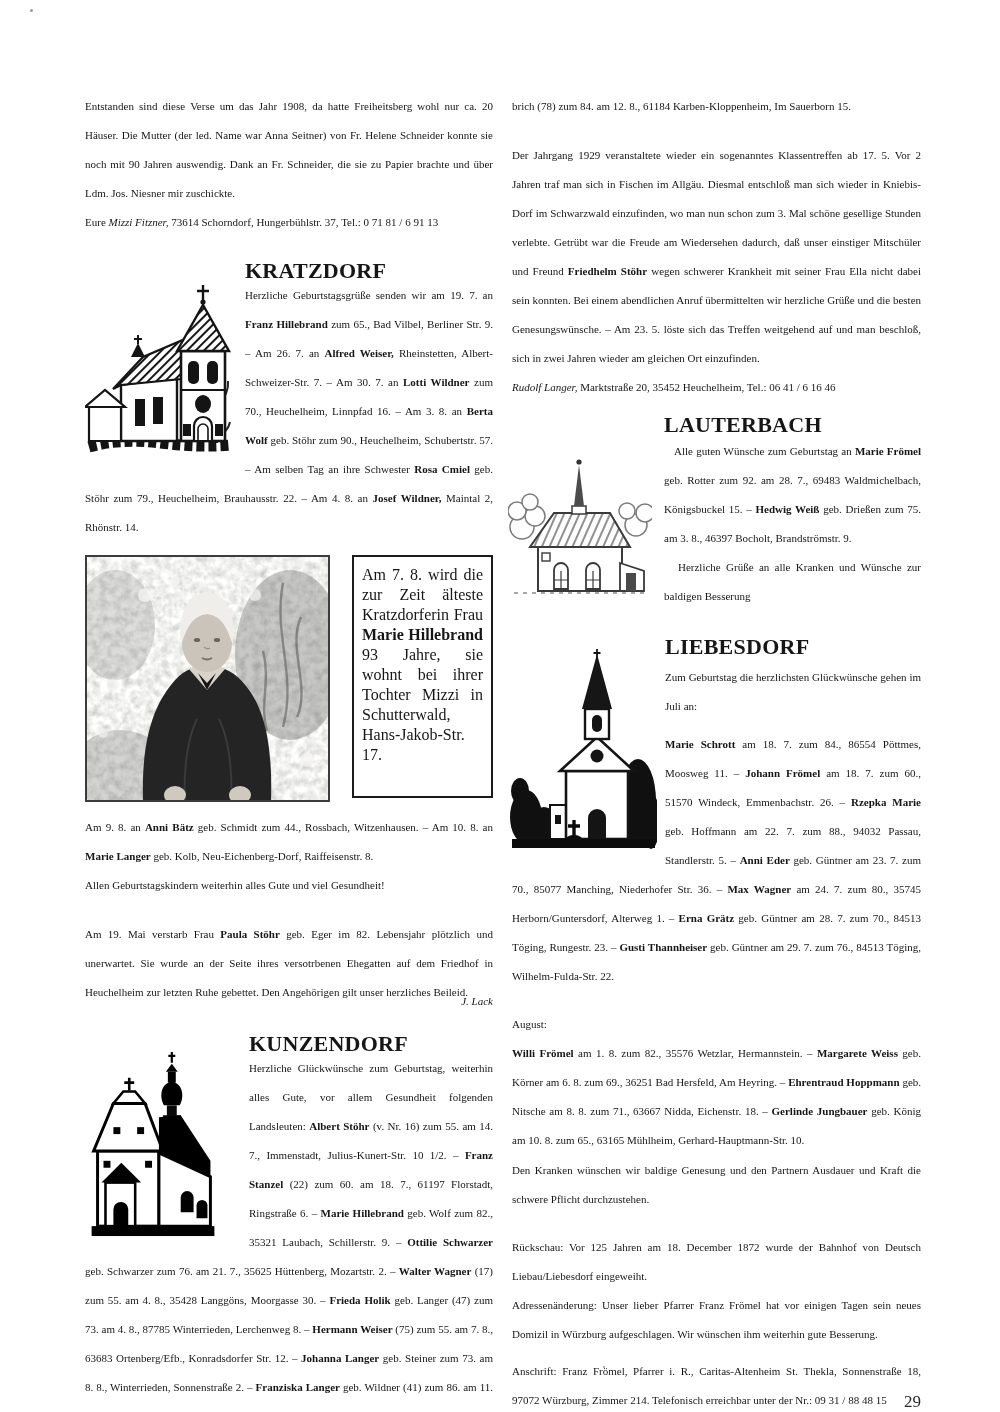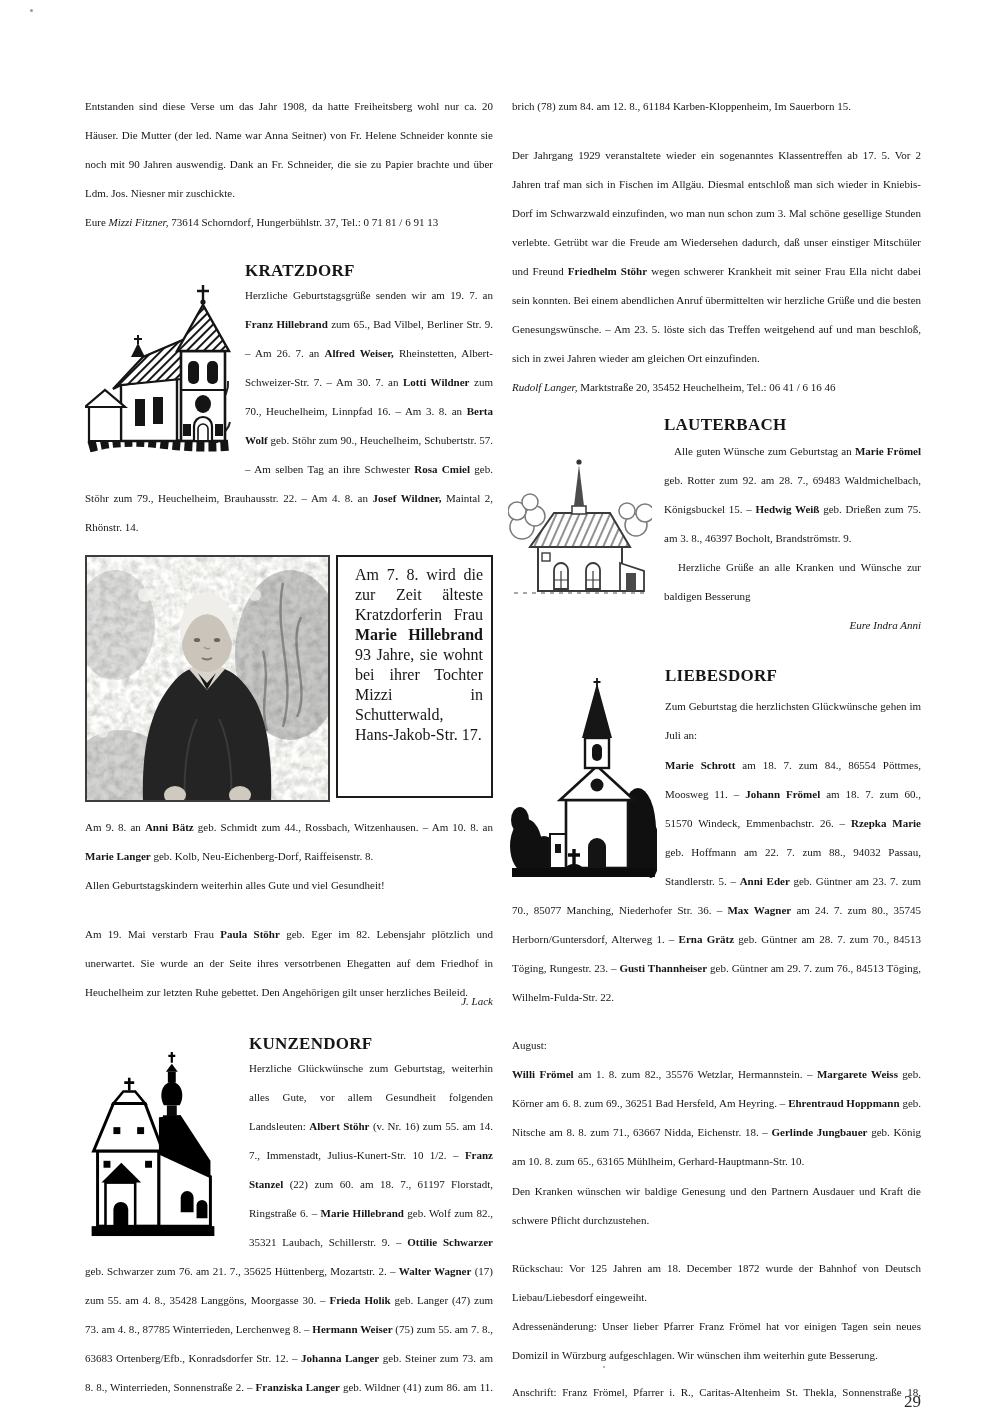--- a/index.html
+++ b/index.html
@@ -7,48 +7,48 @@
   .page {
     position:relative; width:1000px; height:1412px; background:#ffffff;
     font-family:"Liberation Serif","DejaVu Serif",serif; color:#161616;
     overflow:hidden; margin:0 auto;
   }
   .col { position:absolute; top:92px; }
   .col-left  { left:85px;  width:408px; }
   .col-right { left:512px; width:409px; }
 
   p { margin:0; font-size:11px; line-height:29px; text-align:justify; }
-  h3 { margin:0; font-size:17px; line-height:20px; font-weight:bold; letter-spacing:.25px; }
+  h3 { margin:0; font-size:22px; line-height:20px; font-weight:bold; letter-spacing:.25px; }
   .b { font-weight:bold; }
   .i { font-style:italic; }
   .sign { text-align:right; font-style:italic; }
 
   
   .sec-kratzdorf { margin-top:24px; }
   .church-kratzdorf { float:left; width:150px; height:188px; margin:12px 10px 2px 0; }
   .photo-row { clear:both; margin-top:13px; height:247px; }
   .portrait-photo { float:left; width:245px; height:247px; display:block; }
-  .caption-box { float:right; width:157px; height:243px; border:2px solid #1b1b1b; padding:8px 8px 4px 17px; }
+  .caption-box { float:right; width:141px; height:243px; border:2px solid #1b1b1b; padding:8px 8px 4px 8px; }
   .caption-box p { font-size:16px; line-height:20px; }
   .p-aug { clear:both; margin-top:11px; }
   .p-obit { margin-top:20px; }
   .sign-jlack { margin-top:-20px; }
   .sec-kunzendorf { clear:both; margin-top:18px; }
   .church-kunzendorf { float:left; width:128px; height:196px; margin:10px 32px 2px 4px; }
 
   
   .p-reunion { margin-top:20px; }
   .sec-lauterbach { clear:both; margin-top:13px; }
   .church-lauterbach { float:left; width:144px; height:166px; margin:16px 12px 4px -4px; }
   .p-la-body { text-indent:10px; margin-top:2px; }
   .p-greet { text-indent:14px; }
   .sec-liebesdorf { clear:both; margin-top:26px; }
   .church-liebesdorf { float:left; width:147px; height:202px; margin:12px 8px 4px -2px; }
   .p-li-intro { margin-top:6px; }
-  .p-li-july { margin-top:1px; }
+  .p-li-july { margin-top:9px; }
   .p-aug-label { margin-top:19px; }
   .p-sick { margin-top:1px; }
   .p-retro { margin-top:19px; }
   .p-addr-change { }
   .p-addr { margin-top:8px; }
 
   .pagenum { position:absolute; top:1392px; right:79px; font-size:17px; color:#2a2a2a; }
   .speck { position:absolute; background:#9a9a9a; border-radius:50%; }
   .speck-1 { left:30px; top:9px; width:3px; height:3px; }
   .speck-2 { left:603px; top:1366px; width:2px; height:2px; }
@@ -211,21 +211,20 @@
         <path d="M78 158 v-19 a7 7 0 0 1 14 0 v19 z" fill="#fff" stroke="#3a3a3a" stroke-width="1.8"></path>
         <path d="M85 140 v18 M78 149 h14" stroke="#3a3a3a" stroke-width="1.2"></path>
         <rect x="34" y="122" width="8" height="8" fill="#fff" stroke="#3a3a3a" stroke-width="1.4"></rect>
         <polygon points="112,132 136,140 136,160 112,160" fill="#fff" stroke="#3a3a3a" stroke-width="1.8"></polygon>
         <rect x="118" y="142" width="10" height="18" fill="#4a4a4a"></rect>
         <path d="M6 162 h132" stroke="#8a8a8a" stroke-width="1.6" stroke-dasharray="4 5"></path>
       </svg>
       <h3>LAUTERBACH</h3>
       <p class="p-la-body"><span>Alle guten Wünsche zum Geburtstag an </span><span class="b">Marie Frömel</span><span> geb. Rotter zum 92. am 28. 7., 69483 Waldmichelbach, Königsbuckel 15. – </span><span class="b">Hedwig Weiß</span><span> geb. Drießen zum 75. am 3. 8., 46397 Bocholt, Brandströmstr. 9.</span></p>
       <p class="p-greet"><span>Herzliche Grüße an alle Kranken und Wünsche zur baldigen Besserung</span></p>
-      <p class="sign"><span>Eure </span><span class="i">Indra Anni</span></p>
     </div>
 
     <div class="sec-liebesdorf">
       <svg class="church-liebesdorf" viewBox="0 0 147 202" xmlns="http://www.w3.org/2000/svg">
         <ellipse cx="16" cy="168" rx="16" ry="27" fill="#101010"></ellipse>
         <ellipse cx="34" cy="178" rx="14" ry="20" fill="#101010"></ellipse>
         <ellipse cx="10" cy="142" rx="9" ry="13" fill="#101010"></ellipse>
         <ellipse cx="128" cy="152" rx="18" ry="42" fill="#101010"></ellipse>
         <ellipse cx="112" cy="172" rx="13" ry="24" fill="#101010"></ellipse>
         <ellipse cx="141" cy="172" rx="9" ry="28" fill="#101010"></ellipse>

